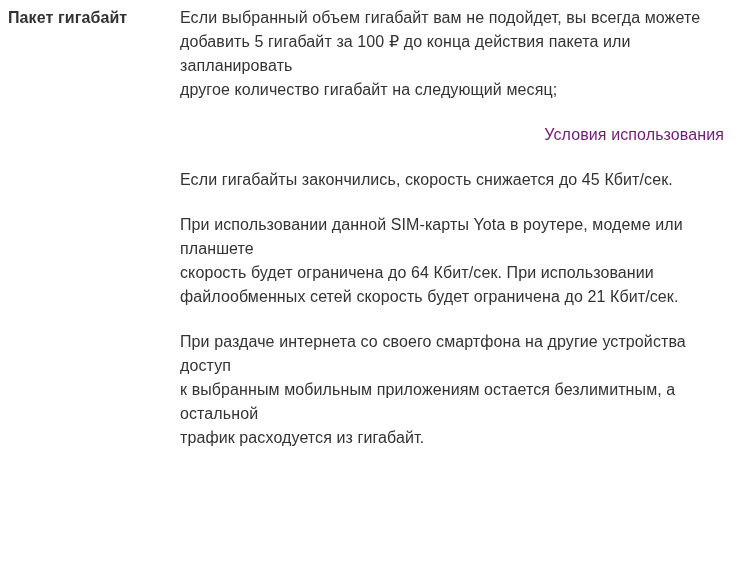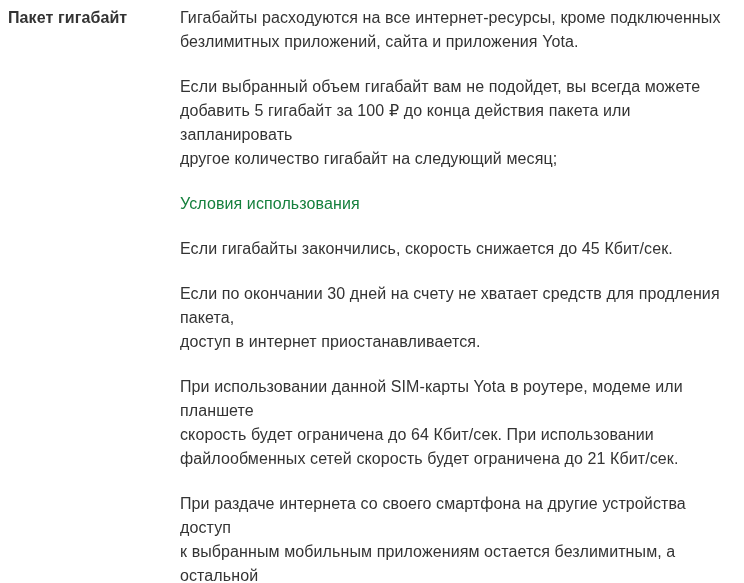--- a/index.html
+++ b/index.html
@@ -27,40 +27,37 @@
   }
   .content p {
     font-size: 16px;
     line-height: 24px;
     color: #333333;
     margin: 0 0 21px 0;
     white-space: pre-line;
     letter-spacing: 0.1px;
   }
   .content p.muted {
-    color: #15803d;
+    color: #701a75;
+    text-align: right;
   }
 </style>
 </head>
 <body>
 
 <div class="section">
   <div>
     <div class="section-title">Пакет гигабайт</div>
   </div>
   <div class="content">
-    <p>Гигабайты расходуются на все интернет-ресурсы, кроме подключенных
-безлимитных приложений, сайта и приложения Yota.</p>
     <p>Если выбранный объем гигабайт вам не подойдет, вы всегда можете
 добавить 5 гигабайт за 100 ₽ до конца действия пакета или запланировать
 другое количество гигабайт на следующий месяц;</p>
     <p class="muted">Условия использования</p>
     <p>Если гигабайты закончились, скорость снижается до 45 Кбит/сек.</p>
-    <p>Если по окончании 30 дней на счету не хватает средств для продления пакета,
-доступ в интернет приостанавливается.</p>
     <p>При использовании данной SIM-карты Yota в роутере, модеме или планшете
 скорость будет ограничена до 64 Кбит/сек. При использовании
 файлообменных сетей скорость будет ограничена до 21 Кбит/сек.</p>
     <p>При раздаче интернета со своего смартфона на другие устройства доступ
 к выбранным мобильным приложениям остается безлимитным, а остальной
 трафик расходуется из гигабайт.</p>
   </div>
 </div>
 
 </body></html>

